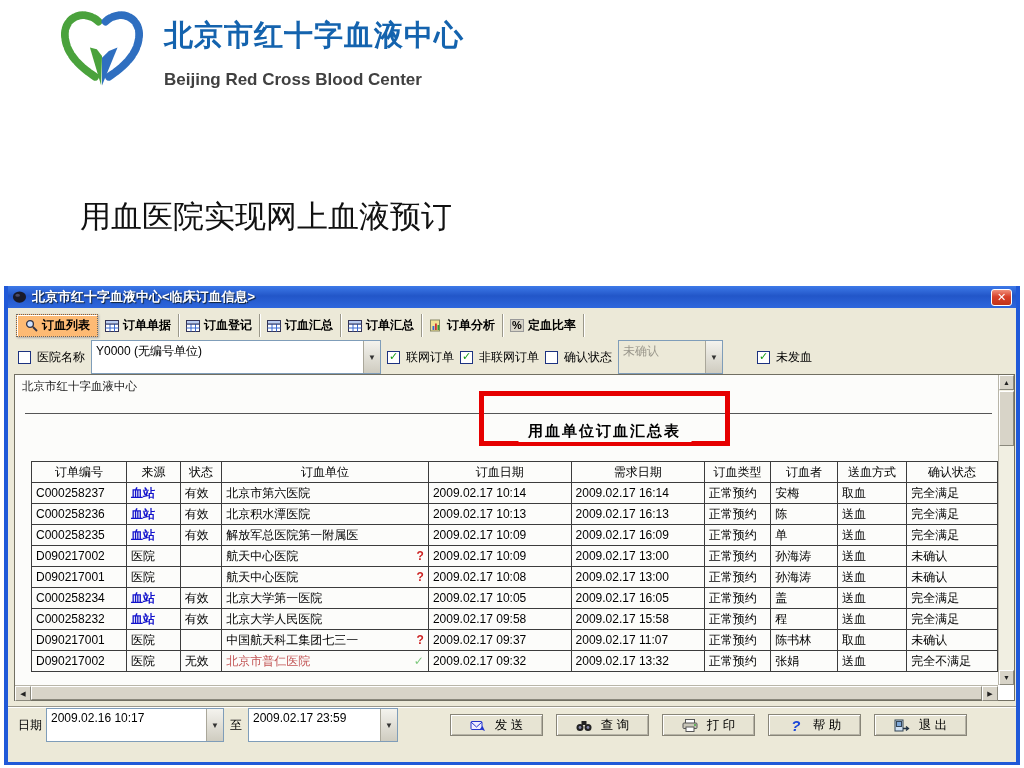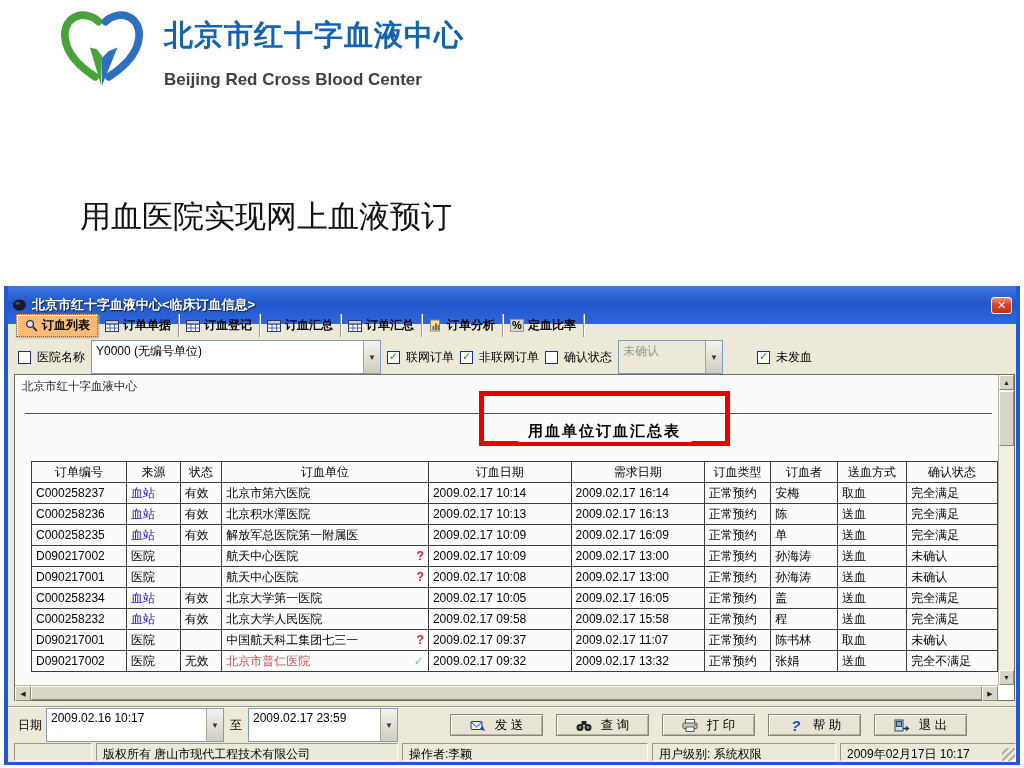--- a/index.html
+++ b/index.html
@@ -13,21 +13,21 @@
   .org-cn { font-size:29px; font-weight:bold; color:#1463ae; letter-spacing:1px; }
   .org-en { font-size:17px; font-weight:bold; color:#404040; margin-top:14px; }
   .slide-title { position:absolute; top:100px; left:0; width:100%; text-align:center;
                  font-size:45px; font-weight:bold; color:#ee0000; letter-spacing:2px; }
   .slide-subtitle { position:absolute; top:196px; left:80px; font-size:31px; color:#111; }
 
   
   .window { position:absolute; left:4px; top:286px; width:1016px; height:479px;
             background:#ece9d8; border-left:4px solid #2059d8; border-right:4px solid #2059d8;
             border-bottom:3px solid #2059d8; font-size:12px; }
-  .titlebar { position:absolute; left:0; top:0; right:0; height:38px;
+  .titlebar { position:absolute; left:0; top:0; right:0; height:22px;
               background:linear-gradient(180deg,#3d79e8 0%,#2256c8 45%,#2e67dd 100%);
               display:flex; align-items:center; padding:0 4px; }
   .app-icon { width:15px; height:14px; margin-right:5px; }
   .title-text { color:#fff; font-weight:bold; font-size:13px; text-shadow:1px 1px 1px #123; flex:1;
                 white-space:nowrap; overflow:hidden; }
   .close-btn { width:21px; height:17px; background:linear-gradient(180deg,#f0907a,#d8412a 45%,#c03318);
                border:1px solid #fff; border-radius:3px; color:#fff; font-size:11px; font-weight:bold;
                display:flex; align-items:center; justify-content:center; cursor:pointer; }
 
   
@@ -60,21 +60,21 @@
                 border:5px solid #e60000; background:transparent; z-index:4; }
   .report-title { position:absolute; left:50%; transform:translateX(-50%); top:25px; white-space:nowrap;
                   background:#fcfcfa; padding:1px 10px; font-size:15px; font-weight:bold; letter-spacing:2px; color:#000; }
 
   table.grid { position:absolute; left:16px; top:86px; border-collapse:collapse; table-layout:fixed; }
   table.grid th, table.grid td { border:1px solid #3c3c3c; height:21px; padding:1px 4px;
                  font-size:12px; font-weight:normal; white-space:nowrap; overflow:hidden; color:#000; }
   table.grid th { text-align:center; }
   table.grid td { text-align:left; }
   td.src { font-weight:bold; }
-  td.src.blue { color:#1111cc; }
+  td.src.blue { color:#1111cc;font-weight:bold; }
   td.red, span.red { color:#c25555; }
   .unit-cell { display:flex; justify-content:space-between; align-items:center; }
   .mark-q { color:#cc2222; font-weight:bold; }
   .mark-check { color:#7cc87c; font-weight:bold; }
 
   
   .vscroll { position:absolute; right:0; top:0; bottom:15px; width:16px; background:#f1efe2; border-left:1px solid #b8b5a8; }
   .hscroll { position:absolute; left:0; right:16px; bottom:0; height:15px; background:#f1efe2; border-top:1px solid #b8b5a8; display:flex; }
   .sbtn { width:16px; height:15px; background:#d8d4c8; border:1px solid #fff; border-right-color:#8a887c; border-bottom-color:#8a887c;
           display:flex; align-items:center; justify-content:center; font-size:7px; color:#222; flex:none; }
@@ -474,23 +474,15 @@
                   <rect x="2.5" y="2.5" width="5" height="5" fill="#7da7d8" stroke="#345"></rect>
                   <path d="M9 9.5 L14 9.5 M12 7.5 L14.5 9.5 L12 11.5" fill="none" stroke="#234" stroke-width="1.3"></path>
                 </svg>
               </span>
               <span>退  出</span>
             </div>
           </div>
       </div>
     </div>
 
-    <div class="statusbar">
-      <div class="seg" style="left:6px; width:78px"></div>
-      <div class="seg" style="left:88px; width:302px">版权所有  唐山市现代工程技术有限公司</div>
-      <div class="seg" style="left:394px; width:246px">操作者:李颖</div>
-      <div class="seg" style="left:644px; width:184px">用户级别: 系统权限</div>
-      <div class="seg" style="left:832px; width:176px">2009年02月17日  10:17</div>
-      <div class="grip"></div>
-    </div>
 
   </div>
 </div>
 
 </body></html>

